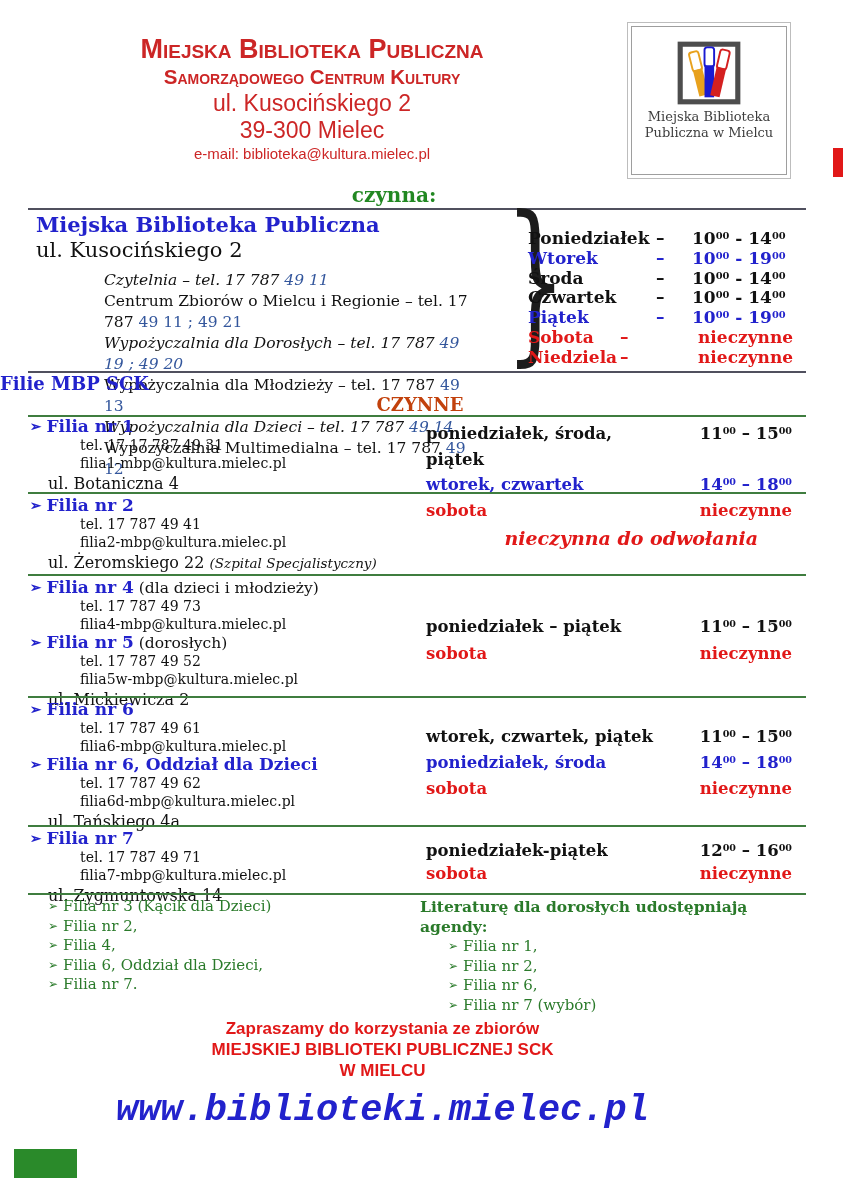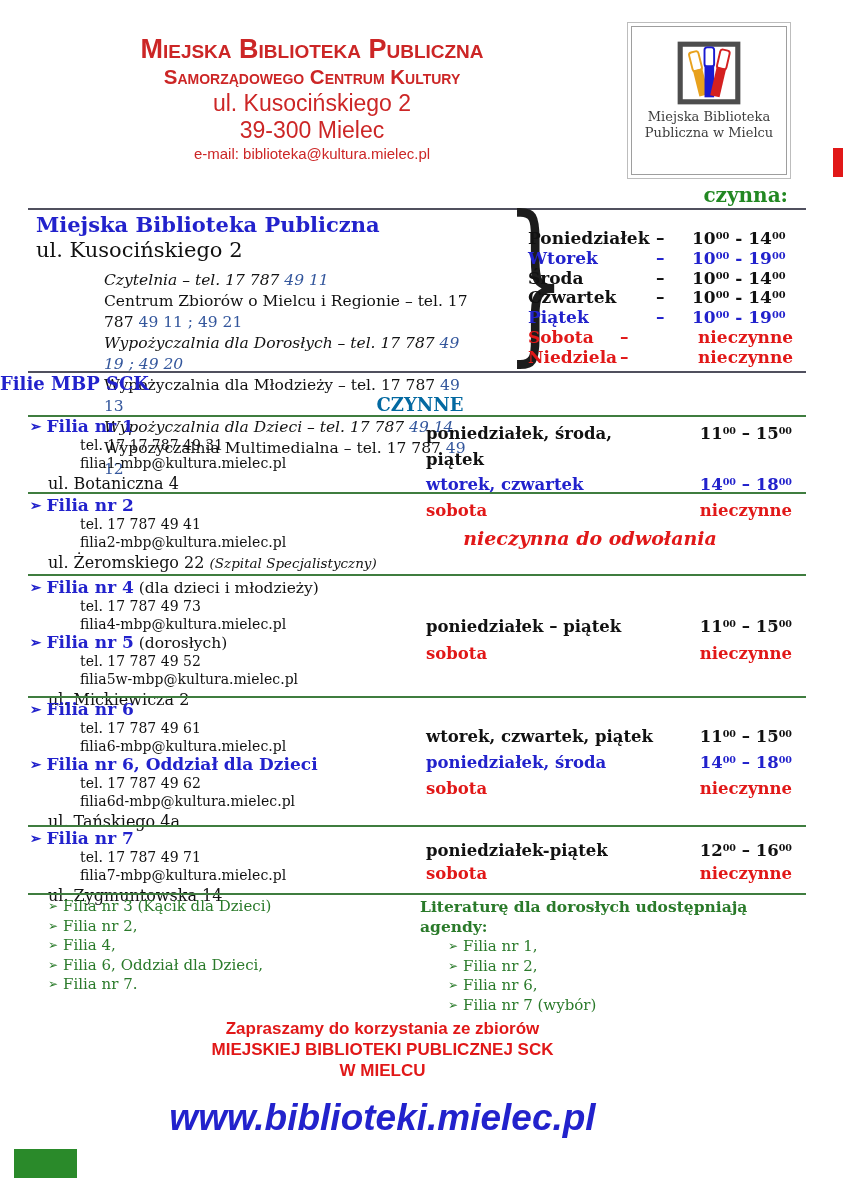--- a/index.html
+++ b/index.html
@@ -17,21 +17,21 @@
 
   
   .logo{position:absolute;left:627px;top:22px;width:162px;height:155px;border:1px solid #bdbdbd;background:#fff;}
   .logo-inner{position:absolute;inset:3px;border:1px solid #9e9e9e;text-align:center;}
   .logo-books{margin-top:14px;}
   .logo-cap{font-size:13px;color:#3d3d3d;line-height:16px;font-family:"DejaVu Serif",serif;}
 
   .red-mark{position:absolute;right:0;top:148px;width:10px;height:29px;background:#e11818;}
   .green-mark{position:absolute;left:14px;top:1149px;width:63px;height:29px;background:#2a8a2a;}
 
-  .czynna{position:absolute;top:183px;left:0;width:788px;text-align:right;
+  .czynna{position:absolute;top:183px;left:0;width:788px;text-align:center;
           color:#228822;font-weight:bold;font-size:20px;}
   .hline{position:absolute;left:28px;width:778px;height:2px;}
   .dark{background:#50505e;}
   .greenln{background:#3f7d3f;}
 
   
   .mainlib{position:absolute;left:36px;top:212px;width:440px;}
   .mname{font-size:21px;font-weight:bold;color:#2222cc;line-height:25px;}
   .maddr{font-size:21px;line-height:26px;}
   .depts{margin-top:7px;margin-left:68px;font-size:15.5px;line-height:21px;color:#111;}
@@ -49,53 +49,53 @@
   .srow.closed .sday{width:92px;}
   .srow.closed .sdash{width:78px;}
   .c-black{color:#111;}
   .c-blue{color:#2222cc;}
   .c-red{color:#e11818;}
 
   
   .filie-title{position:absolute;top:373px;left:0;width:840px;text-align:left;
                color:#2222cc;font-weight:bold;font-size:18px;}
   .filie-sub{position:absolute;top:394px;left:0;width:840px;text-align:center;
-             color:#0369a1;font-weight:bold;font-size:18px;}
+             color:#c2410c;font-weight:bold;font-size:18px;}
 
   
   .filia{position:absolute;left:30px;width:780px;}
   .fcol{width:372px;}
   .fname{font-size:17px;font-weight:bold;color:#2222cc;line-height:19px;}
   .fname .fsuffix{font-weight:normal;color:#111;font-size:15.5px;}
   .arrow{font-size:0.8em;margin-right:5px;position:relative;top:-1px;}
   .ftel,.femail{font-size:14px;line-height:17.5px;margin-left:50px;}
   .faddr{font-size:16px;line-height:19px;margin-left:18px;margin-top:2px;}
   .faddr .anote{font-style:italic;font-size:13.5px;text-align:center;}
   .fsched{position:absolute;left:372px;top:0;right:0;font-weight:bold;font-size:16.5px;}
   .frow{display:flex;line-height:var(--rlh,25px);margin-left:24px;}
   .flabel{flex:1;}
   .fhrs{min-width:130px;text-align:right;padding-right:18px;}
-  .notice{position:absolute;left:380px;width:360px;text-align:center;
+  .notice{position:absolute;left:368px;width:360px;text-align:right;
           color:#e11818;font-weight:bold;font-style:italic;font-size:19px;}
 
   
   .lit{position:absolute;left:32px;top:897px;width:790px;color:#2a7a2a;}
   .lit-col{position:absolute;top:0;}
   .lit-left{left:0;width:360px;}
   .lit-right{left:388px;width:400px;}
   .lit-head{font-weight:bold;font-size:15.5px;line-height:20px;}
   .litem{font-size:15px;line-height:18.5px;padding-left:16px;}
   .lit-right .litem{padding-left:28px;}
 
   
   .footer{position:absolute;top:1018px;left:0;width:765px;text-align:center;}
   .f-red{color:#e11818;font-family:"Liberation Sans",sans-serif;font-weight:bold;
          font-size:17px;line-height:21px;}
-  .website{margin-top:16px;color:#2222cc;font-size:37px;font-weight:bold;font-style:italic;
-           font-family:Liberation Sans, sans-serif;}
+  .website{margin-top:8px;color:#2222cc;font-size:37px;font-weight:bold;font-style:italic;
+           font-family:Liberation Mono, monospace;}
 </style>
 </head>
 <body>
 
 <div class="page">
 
   <div class="hdr">
     <div class="l1">Miejska Biblioteka Publiczna</div>
     <div class="l2">Samorządowego Centrum Kultury</div>
     <div class="l3">ul. Kusocińskiego 2</div>

